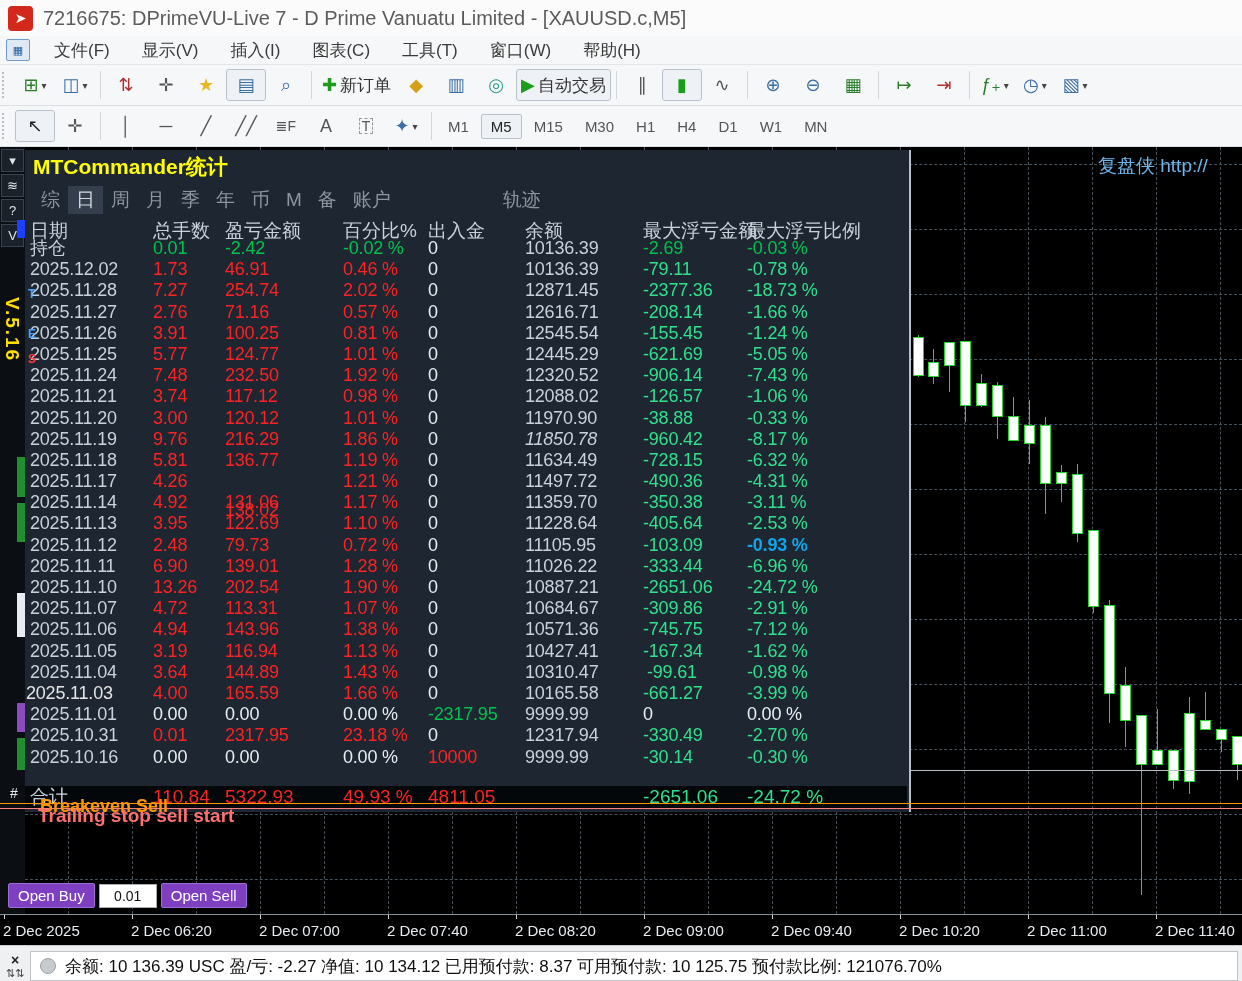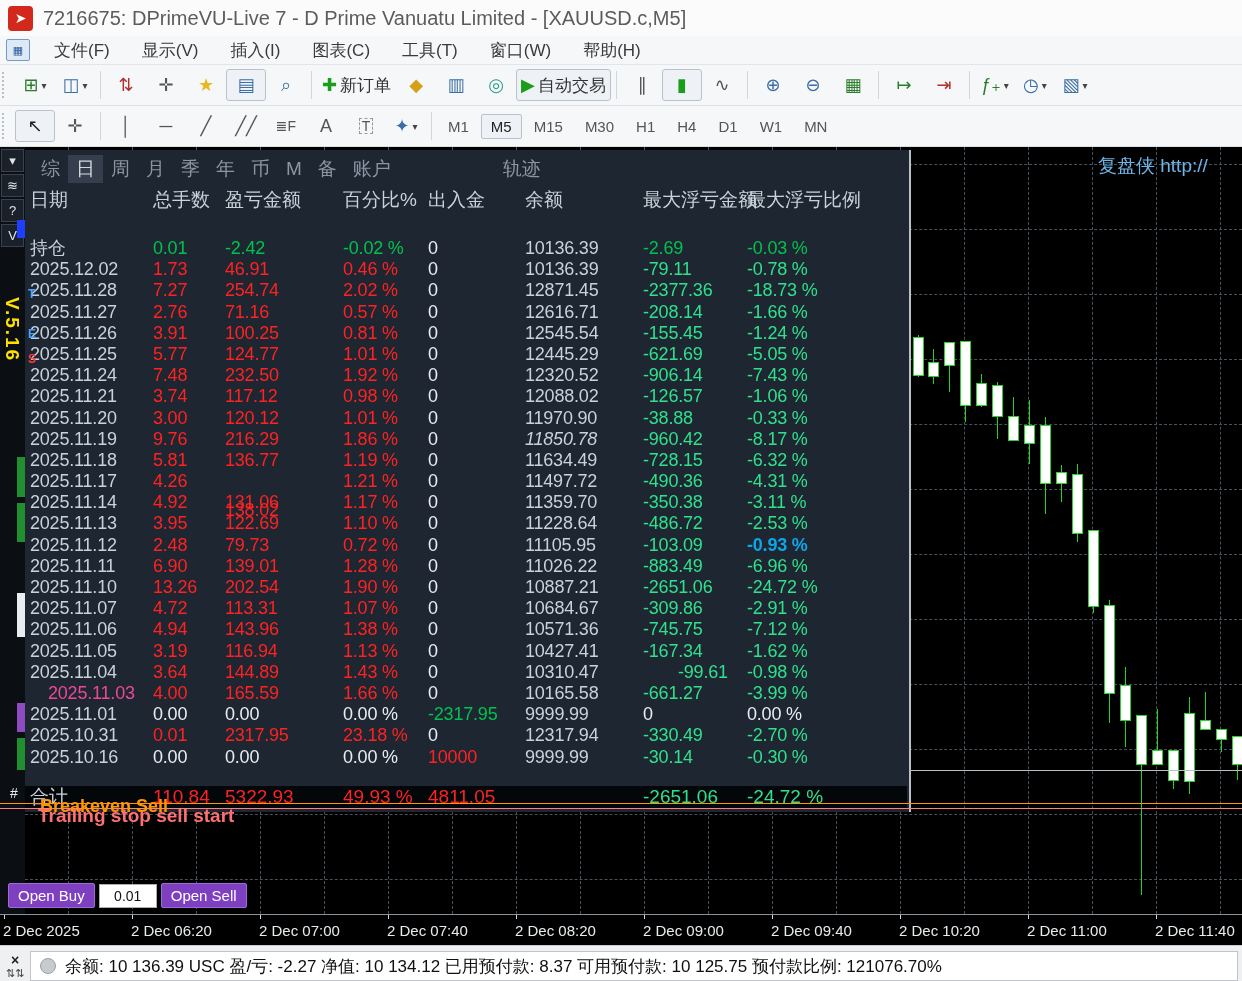--- a/index.html
+++ b/index.html
@@ -373,20 +373,21 @@
       </div>
     <div class="hashmark">#</div>
   </div>
   <div id="strip-letters">
       <div class="tes" style="top: 140px; color: rgb(74, 163, 255);">T</div>
       <div class="tes" style="top: 180px; color: rgb(74, 163, 255);">E</div>
       <div class="tes" style="top: 205px; color: rgb(255, 58, 58);">S</div>
     </div>
 
   <div class="stats-panel">
+    <div class="panel-title">MTCommander统计</div>
     <div class="tabs" id="panel-tabs">
         <div class="tab">综</div>
         <div class="tab active">日</div>
         <div class="tab">周</div>
         <div class="tab">月</div>
         <div class="tab">季</div>
         <div class="tab">年</div>
         <div class="tab">币</div>
         <div class="tab">M</div>
         <div class="tab">备</div>
@@ -534,41 +535,41 @@
           <span style="left: 618px; color: rgb(47, 224, 140);">-350.38</span>
           <span style="left: 722px; color: rgb(47, 224, 140);">-3.11 %</span>
         </div>
         <div class="trow">
           <span style="left: 5px; color: rgb(201, 210, 218);">2025.11.13</span>
           <span style="left: 128px; color: rgb(255, 34, 34);">3.95</span>
           <span style="left: 200px; color: rgb(255, 34, 34);">122.69</span>
           <span style="left: 318px; color: rgb(255, 34, 34);">1.10 %</span>
           <span style="left: 403px; color: rgb(233, 237, 241);">0</span>
           <span style="left: 500px; color: rgb(201, 210, 218);">11228.64</span>
-          <span style="left: 618px; color: rgb(47, 224, 140);">-486.72</span>
+          <span style="left: 618px; color: rgb(47, 224, 140);">-405.64</span>
           <span style="left: 722px; color: rgb(47, 224, 140);">-2.53 %</span>
         </div>
         <div class="trow">
           <span style="left: 5px; color: rgb(201, 210, 218);">2025.11.12</span>
           <span style="left: 128px; color: rgb(255, 34, 34);">2.48</span>
           <span style="left: 200px; color: rgb(255, 34, 34);">79.73</span>
           <span style="left: 318px; color: rgb(255, 34, 34);">0.72 %</span>
           <span style="left: 403px; color: rgb(233, 237, 241);">0</span>
           <span style="left: 500px; color: rgb(201, 210, 218);">11105.95</span>
           <span style="left: 618px; color: rgb(47, 224, 140);">-103.09</span>
           <span style="left: 722px; color: #0ea5e9; font-weight: bold;">-0.93 %</span>
         </div>
         <div class="trow">
           <span style="left: 5px; color: rgb(201, 210, 218);">2025.11.11</span>
           <span style="left: 128px; color: rgb(255, 34, 34);">6.90</span>
           <span style="left: 200px; color: rgb(255, 34, 34);">139.01</span>
           <span style="left: 318px; color: rgb(255, 34, 34);">1.28 %</span>
           <span style="left: 403px; color: rgb(233, 237, 241);">0</span>
           <span style="left: 500px; color: rgb(201, 210, 218);">11026.22</span>
-          <span style="left: 618px; color: rgb(47, 224, 140);">-883.49</span>
+          <span style="left: 618px; color: rgb(47, 224, 140);">-333.44</span>
           <span style="left: 722px; color: rgb(47, 224, 140);">-6.96 %</span>
         </div>
         <div class="trow">
           <span style="left: 5px; color: rgb(201, 210, 218);">2025.11.10</span>
           <span style="left: 128px; color: rgb(255, 34, 34);">13.26</span>
           <span style="left: 200px; color: rgb(255, 34, 34);">202.54</span>
           <span style="left: 318px; color: rgb(255, 34, 34);">1.90 %</span>
           <span style="left: 403px; color: rgb(233, 237, 241);">0</span>
           <span style="left: 500px; color: rgb(201, 210, 218);">10887.21</span>
           <span style="left: 618px; color: rgb(47, 224, 140);">-2651.06</span>
@@ -604,25 +605,25 @@
           <span style="left: 618px; color: rgb(47, 224, 140);">-167.34</span>
           <span style="left: 722px; color: rgb(47, 224, 140);">-1.62 %</span>
         </div>
         <div class="trow">
           <span style="left: 5px; color: rgb(201, 210, 218);">2025.11.04</span>
           <span style="left: 128px; color: rgb(255, 34, 34);">3.64</span>
           <span style="left: 200px; color: rgb(255, 34, 34);">144.89</span>
           <span style="left: 318px; color: rgb(255, 34, 34);">1.43 %</span>
           <span style="left: 403px; color: rgb(233, 237, 241);">0</span>
           <span style="left: 500px; color: rgb(201, 210, 218);">10310.47</span>
-          <span style="left: 653px; color: rgb(47, 224, 140);">-99.61</span>
+          <span style="left: 622px; color: rgb(47, 224, 140);">-99.61</span>
           <span style="left: 722px; color: rgb(47, 224, 140);">-0.98 %</span>
         </div>
         <div class="trow">
-          <span style="left: 23px; color: #ec4899;">2025.11.03</span>
+          <span style="left: 1px; color: #e5e5e5;">2025.11.03</span>
           <span style="left: 128px; color: rgb(255, 34, 34);">4.00</span>
           <span style="left: 200px; color: rgb(255, 34, 34);">165.59</span>
           <span style="left: 318px; color: rgb(255, 34, 34);">1.66 %</span>
           <span style="left: 403px; color: rgb(233, 237, 241);">0</span>
           <span style="left: 500px; color: rgb(201, 210, 218);">10165.58</span>
           <span style="left: 618px; color: rgb(47, 224, 140);">-661.27</span>
           <span style="left: 722px; color: rgb(47, 224, 140);">-3.99 %</span>
         </div>
         <div class="trow">
           <span style="left: 5px; color: rgb(201, 210, 218);">2025.11.01</span>

